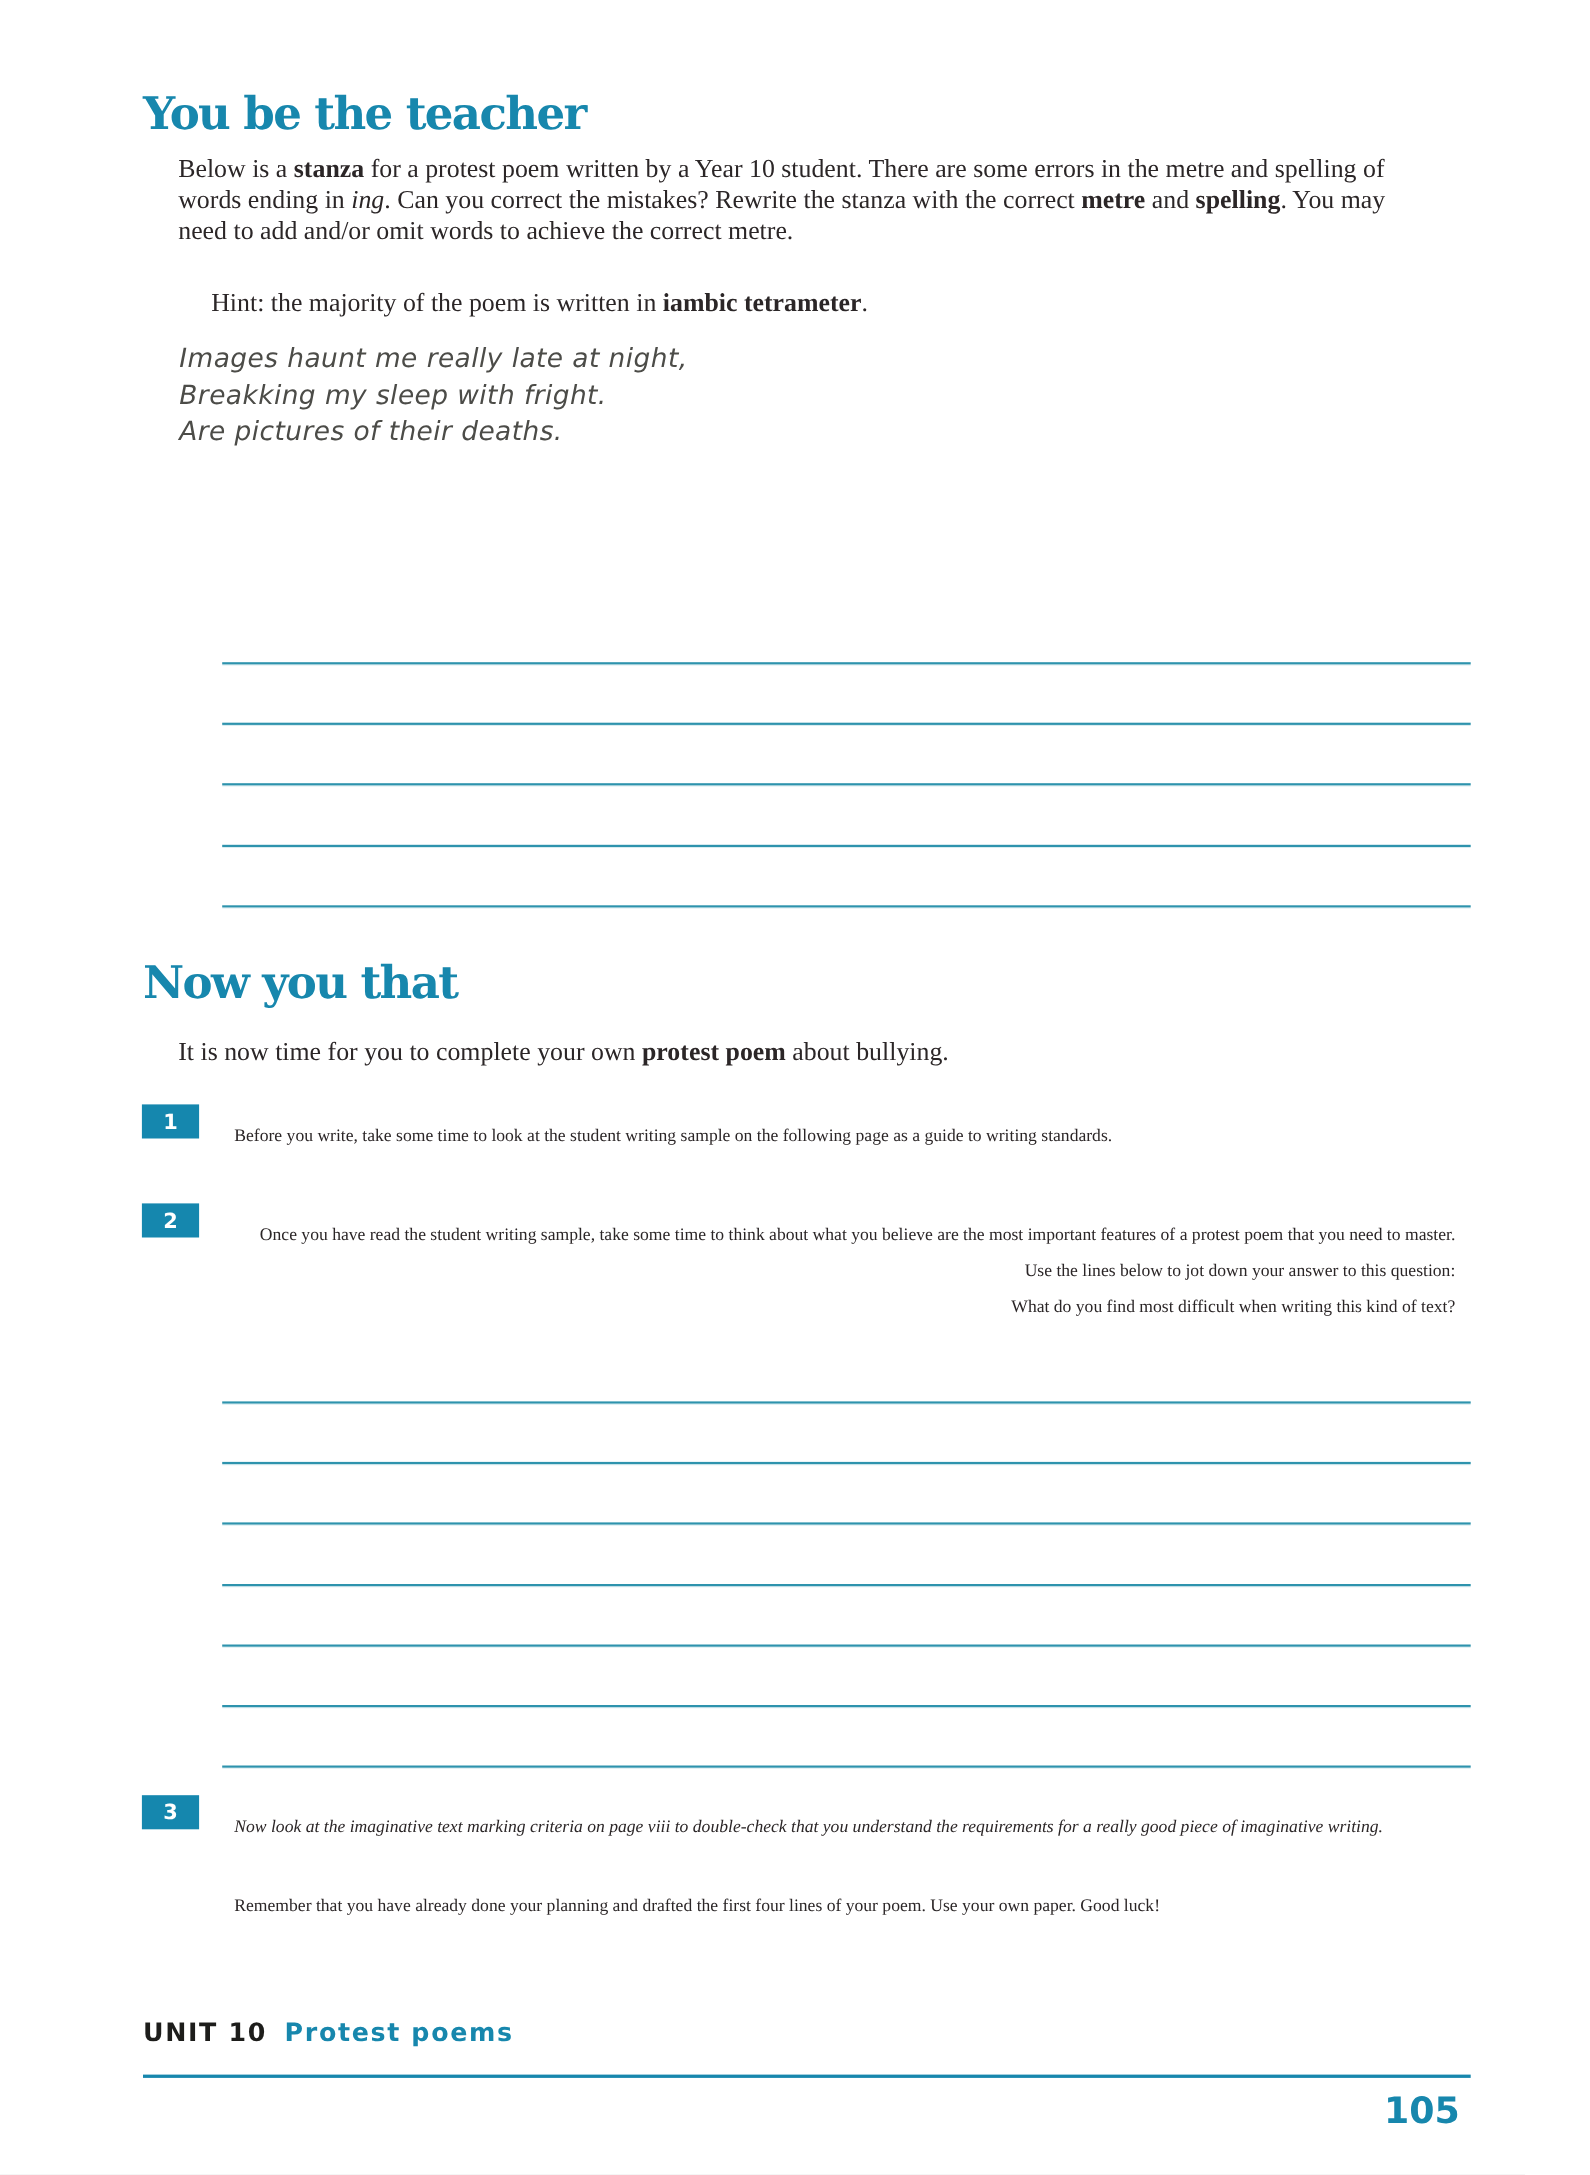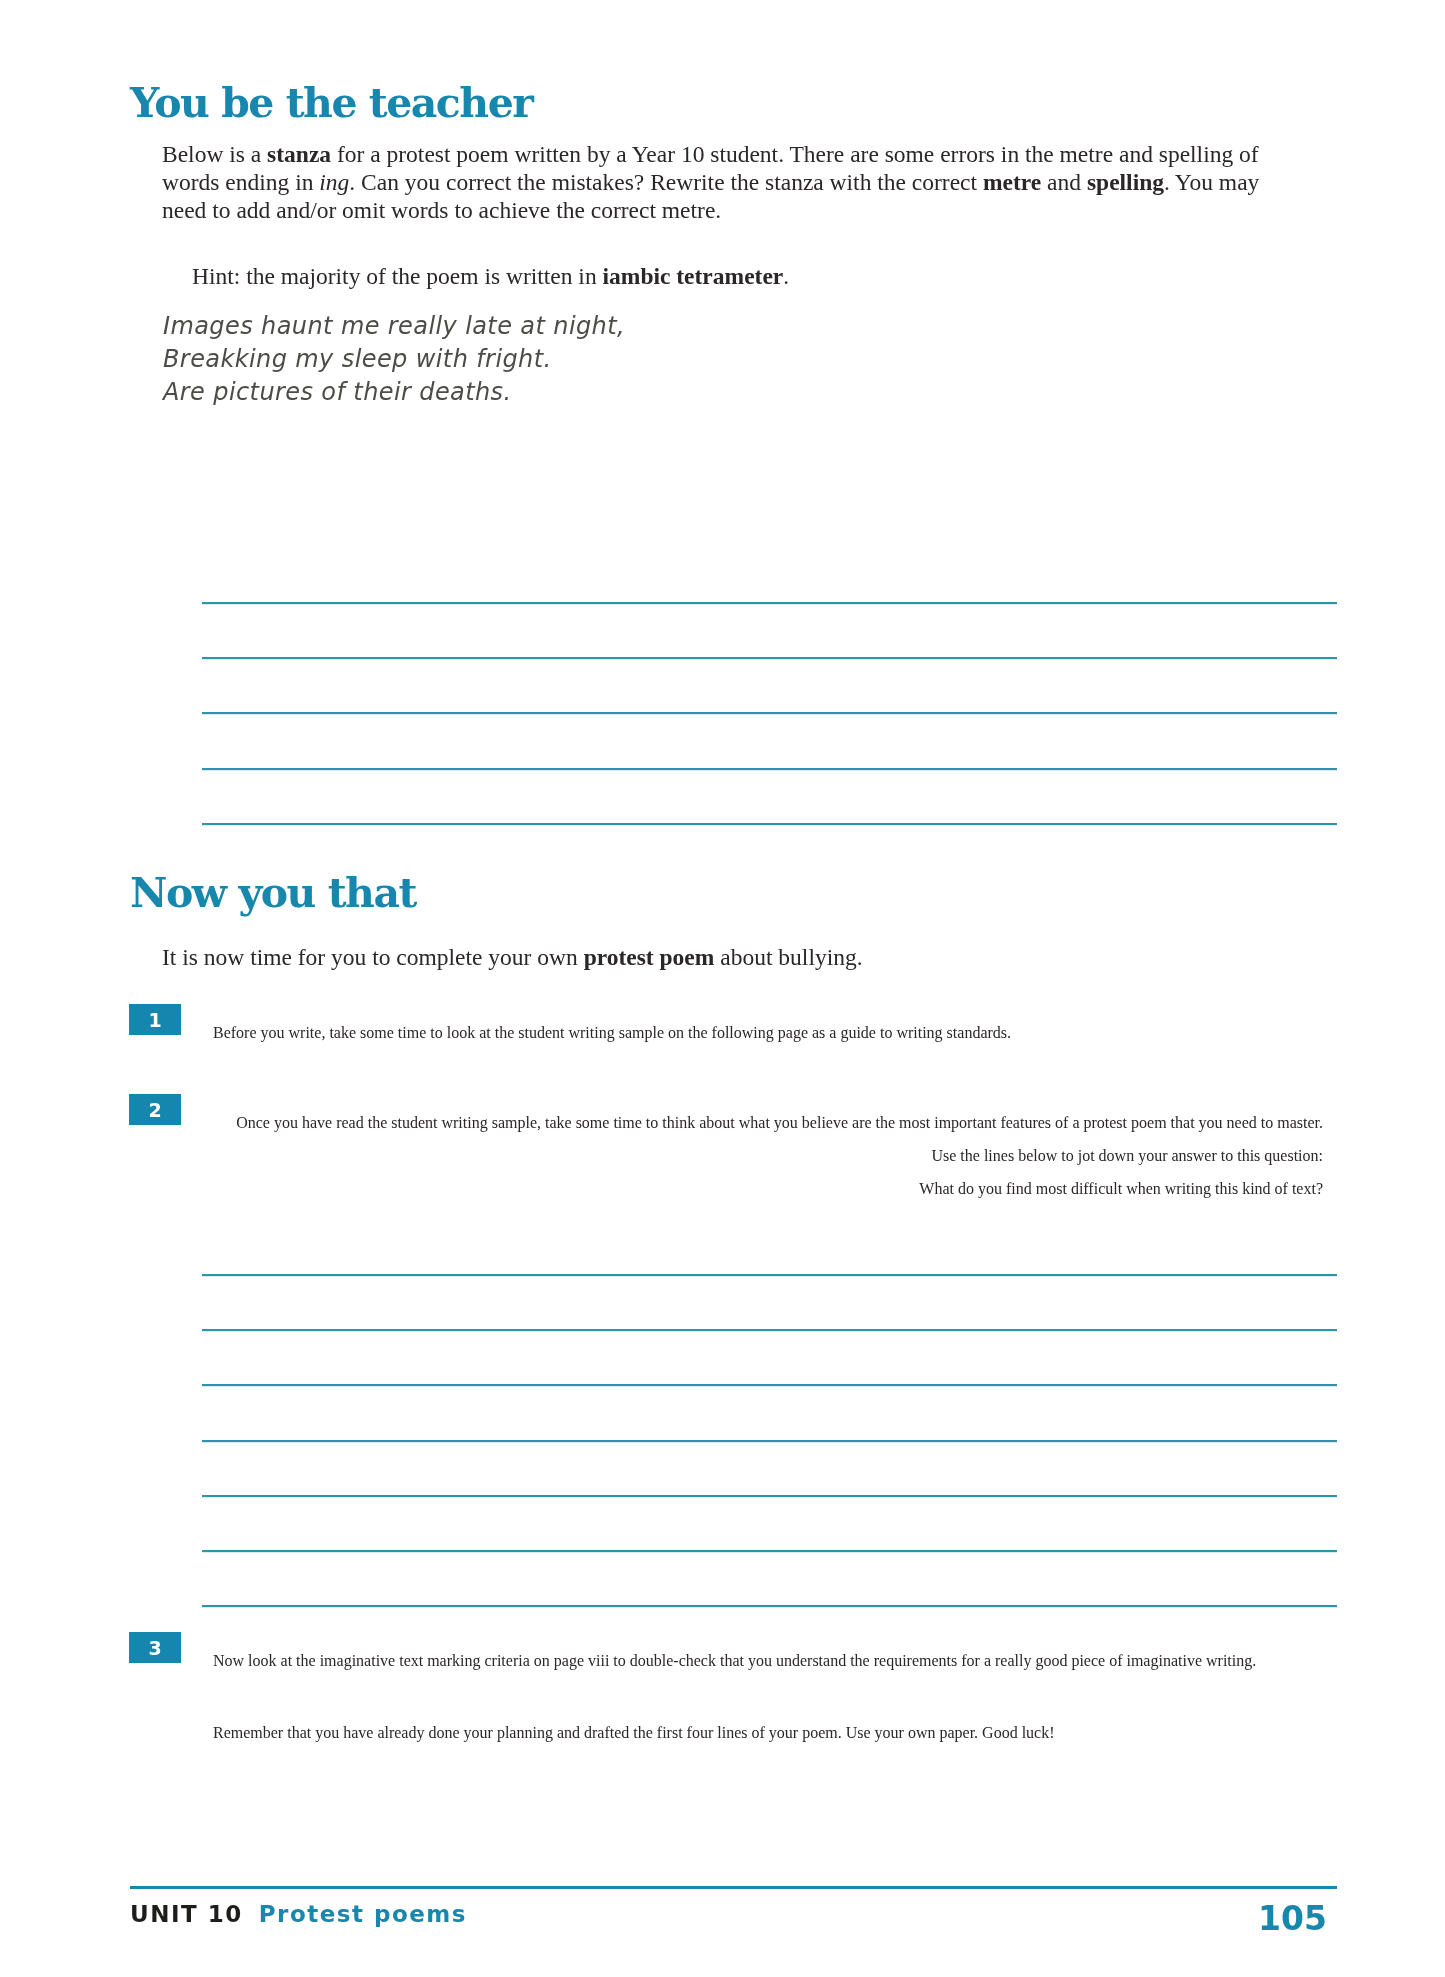--- a/index.html
+++ b/index.html
@@ -63,29 +63,29 @@
   }
   .badge1{top:1004px;}
   .badge2{top:1094px;}
   .badge3{top:1632px;}
   .item{
     position:absolute;left:197px;width:1110px;margin:16px;
     font-size:16px;line-height:33px;
   }
   .item1{top:1000px;}
   .item2{top:1090px;text-align:right;}
-  .item3{top:1628px;}
+  .item3{top:1628px;font-style:italic;}
   .closing{top:1700px;}
   .footer-rule{
     position:absolute;left:130px;top:1886px;
     width:1207px;height:3px;
     background:var(--accent);
   }
   .footer{
-    position:absolute;left:130px;top:1901px;
+    position:absolute;left:130px;top:1835px;
     font-family:"DejaVu Sans",sans-serif;
     font-weight:700;font-size:23px;
     letter-spacing:1.5px;
     white-space:nowrap;
   }
   .unit-label{color:#1d1d1b;}
   .unit-title{color:var(--accent);margin-left:16px;}
   .page-number{
     position:absolute;top:1899px;right:118px;
     font-family:"DejaVu Sans",sans-serif;

